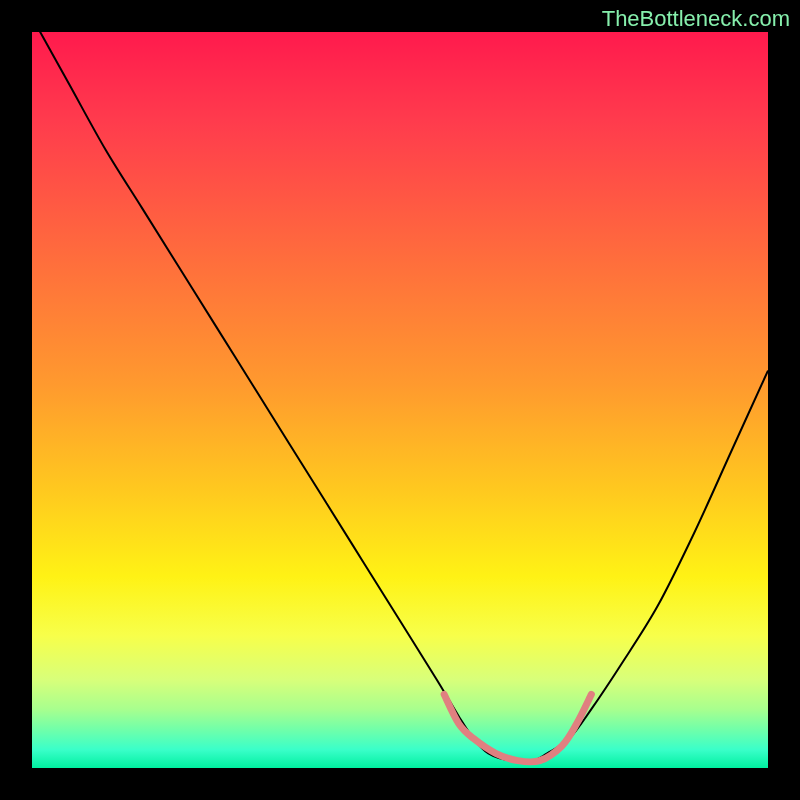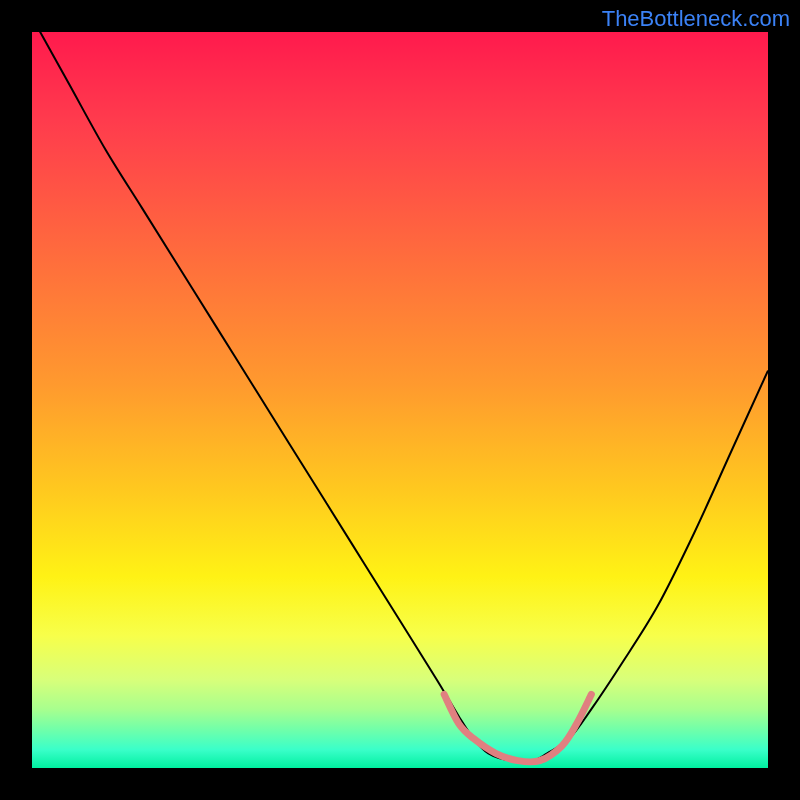--- a/index.html
+++ b/index.html
@@ -8,21 +8,21 @@
     height: 800px;
     background: #000;
     position: relative;
     overflow: hidden;
     font-family: Arial, sans-serif;
   }
   .watermark {
     position: absolute;
     top: 6px;
     right: 10px;
-    color: #3b82f6;
+    color: #86efac;
     font-size: 22px;
     font-weight: 500;
     z-index: 10;
   }
   .plot-area {
     position: absolute;
     left: 32px;
     top: 32px;
     width: 736px;
     height: 736px;

